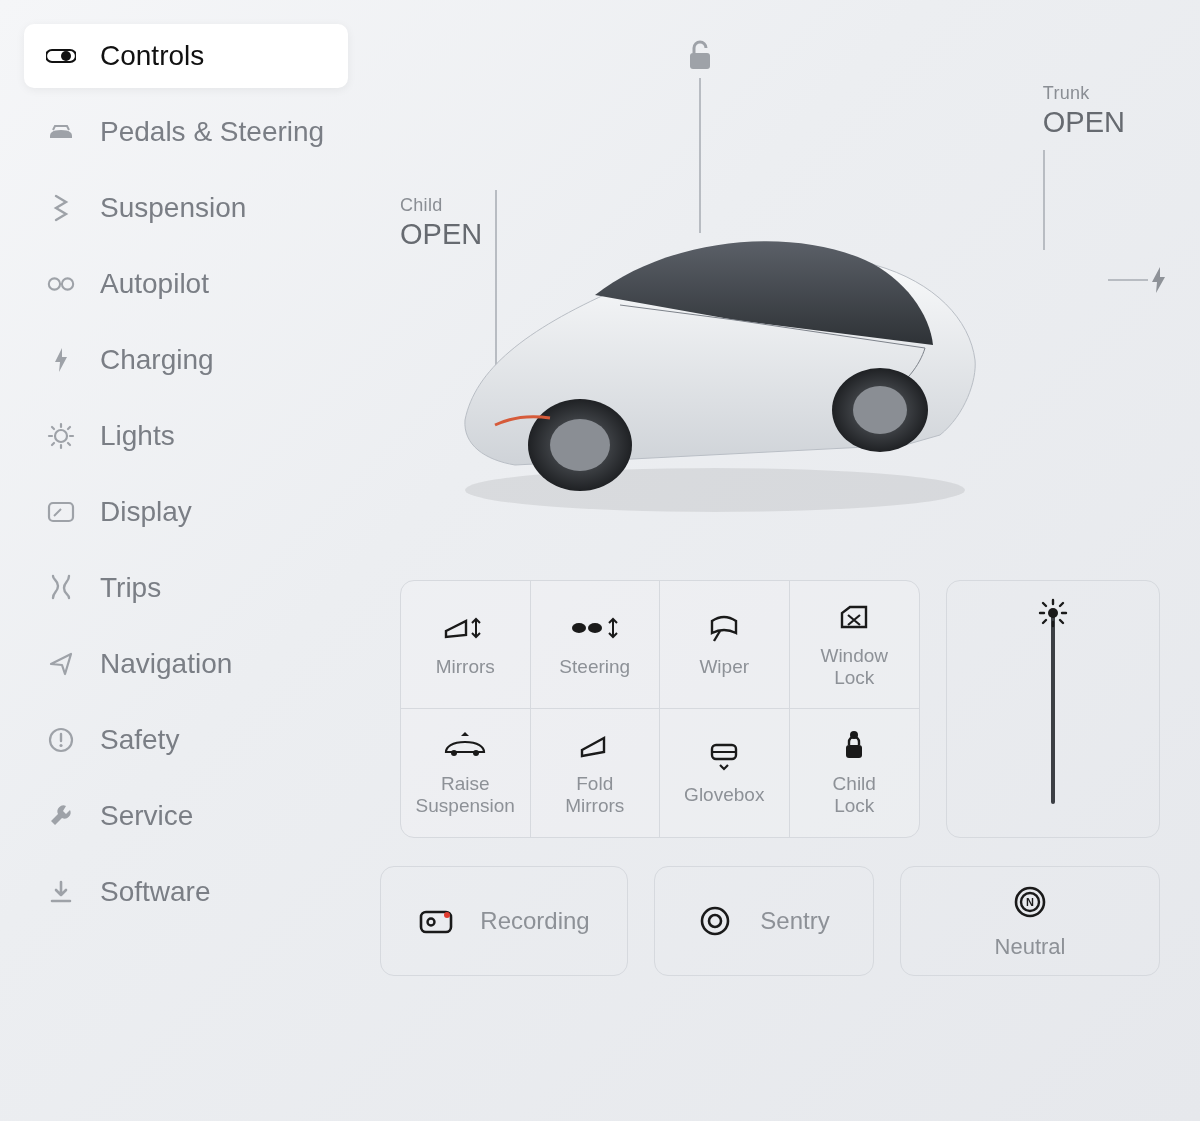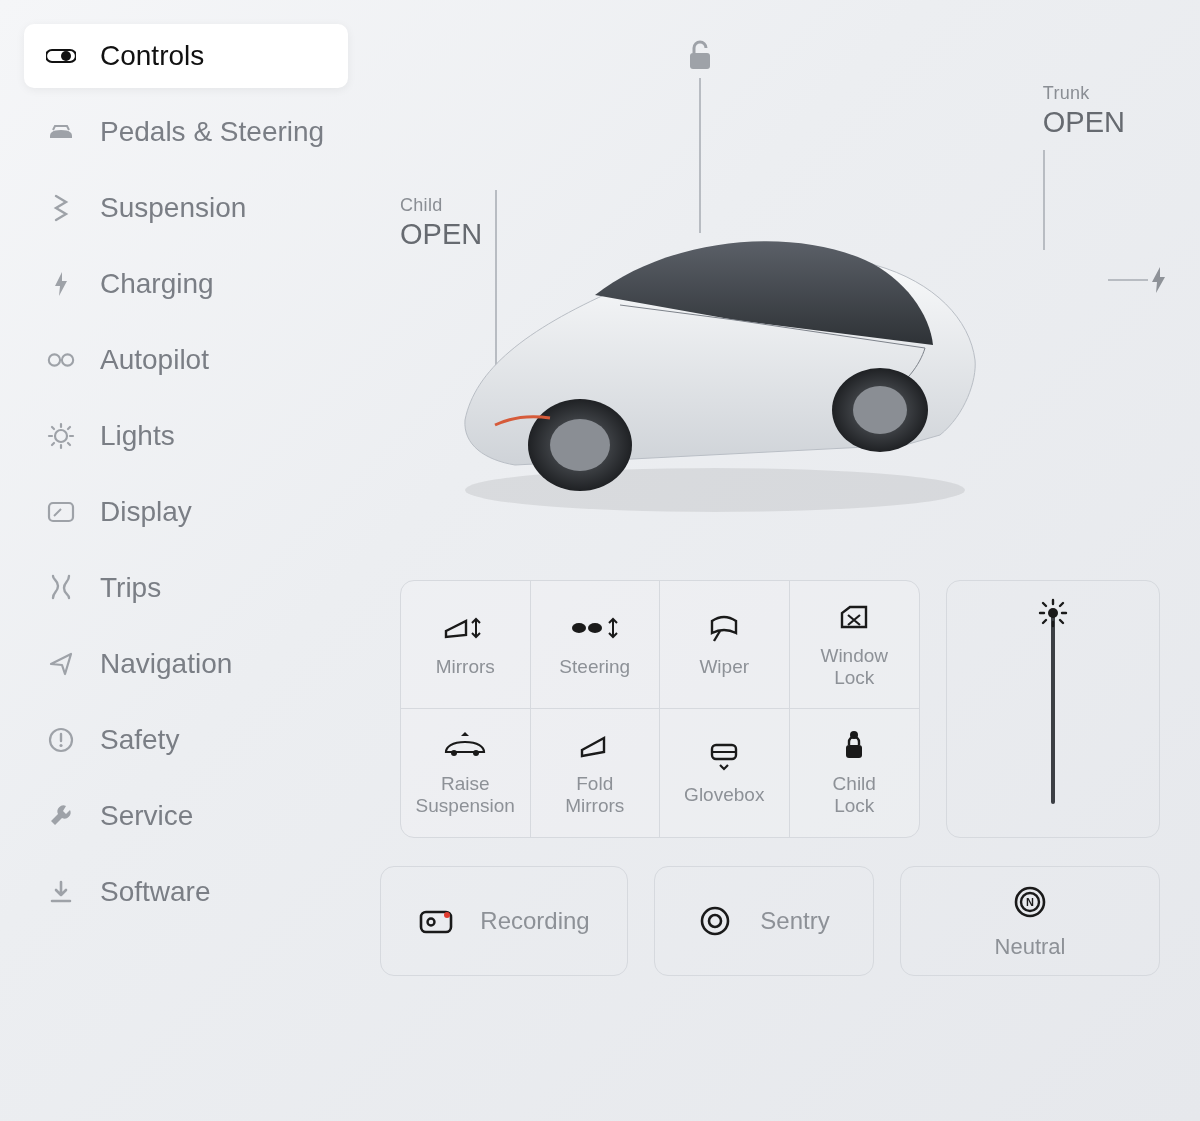--- a/index.html
+++ b/index.html
@@ -209,35 +209,35 @@
     <span class="icon">
       <svg width="20" height="28" viewBox="0 0 20 28">
           <path d="M5 2l10 6-10 6 10 6-10 6" fill="none" stroke="currentColor" stroke-width="2.4" stroke-linecap="round"></path>
         </svg>
     </span>
     <span>Suspension</span>
   </div>
 
   <div class="sidebar-item">
     <span class="icon">
-      <svg width="20" height="28" viewBox="0 0 20 28">
-          <path d="M11 2L4 16h5l-1 10 8-15h-5z" fill="currentColor"></path>
-        </svg>
-    </span>
-    <span>Charging</span>
-  </div>
-
-  <div class="sidebar-item">
-    <span class="icon">
       <svg width="32" height="20" viewBox="0 0 32 20">
           <circle cx="9" cy="10" r="6" fill="none" stroke="currentColor" stroke-width="2.2"></circle>
           <circle cx="23" cy="10" r="6" fill="none" stroke="currentColor" stroke-width="2.2"></circle>
         </svg>
     </span>
     <span>Autopilot</span>
+  </div>
+
+  <div class="sidebar-item">
+    <span class="icon">
+      <svg width="20" height="28" viewBox="0 0 20 28">
+          <path d="M11 2L4 16h5l-1 10 8-15h-5z" fill="currentColor"></path>
+        </svg>
+    </span>
+    <span>Charging</span>
   </div>
 
 
   <div class="sidebar-item">
     <span class="icon">
       <svg width="28" height="28" viewBox="0 0 28 28">
           <circle cx="14" cy="14" r="6" fill="none" stroke="currentColor" stroke-width="2.2"></circle>
           <g stroke="currentColor" stroke-width="2.2" stroke-linecap="round">
             <line x1="14" y1="2" x2="14" y2="5"></line>
             <line x1="14" y1="23" x2="14" y2="26"></line>

